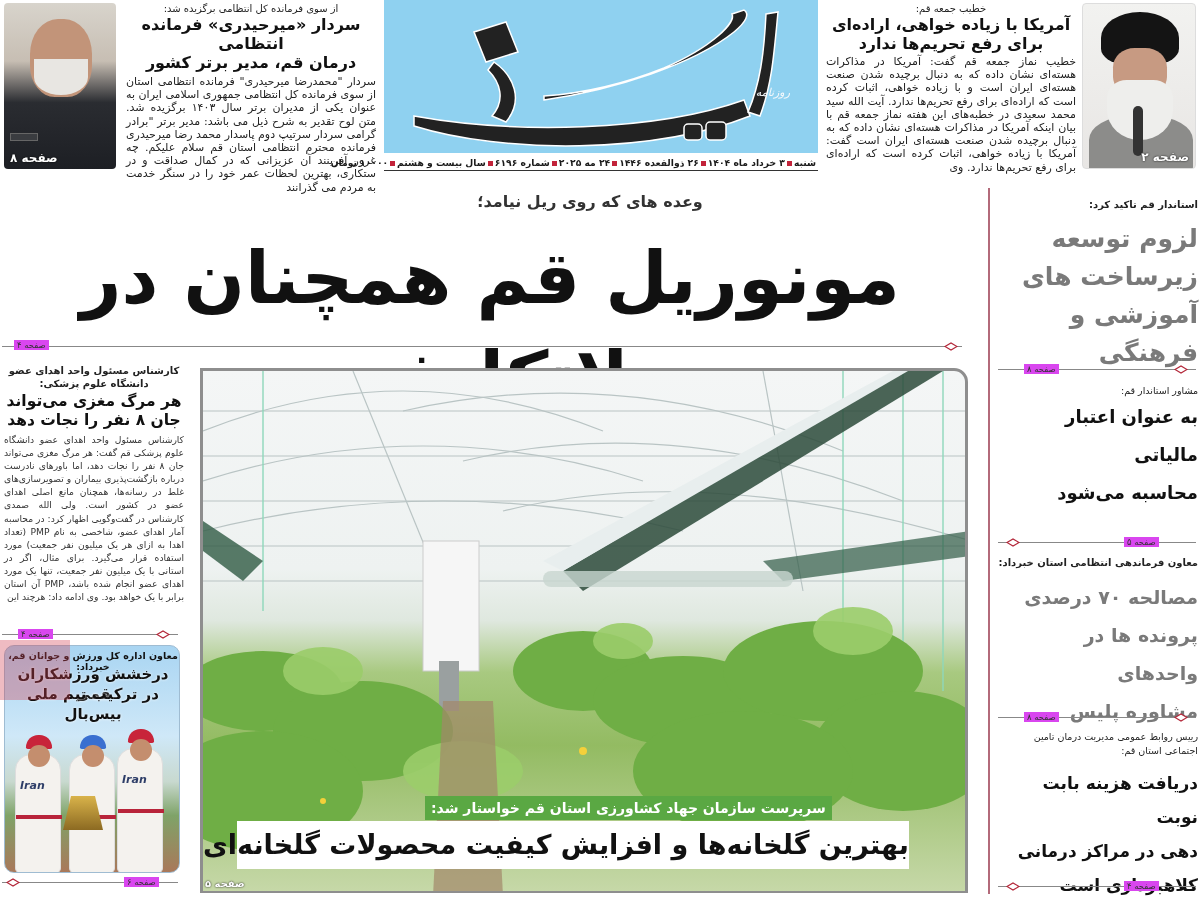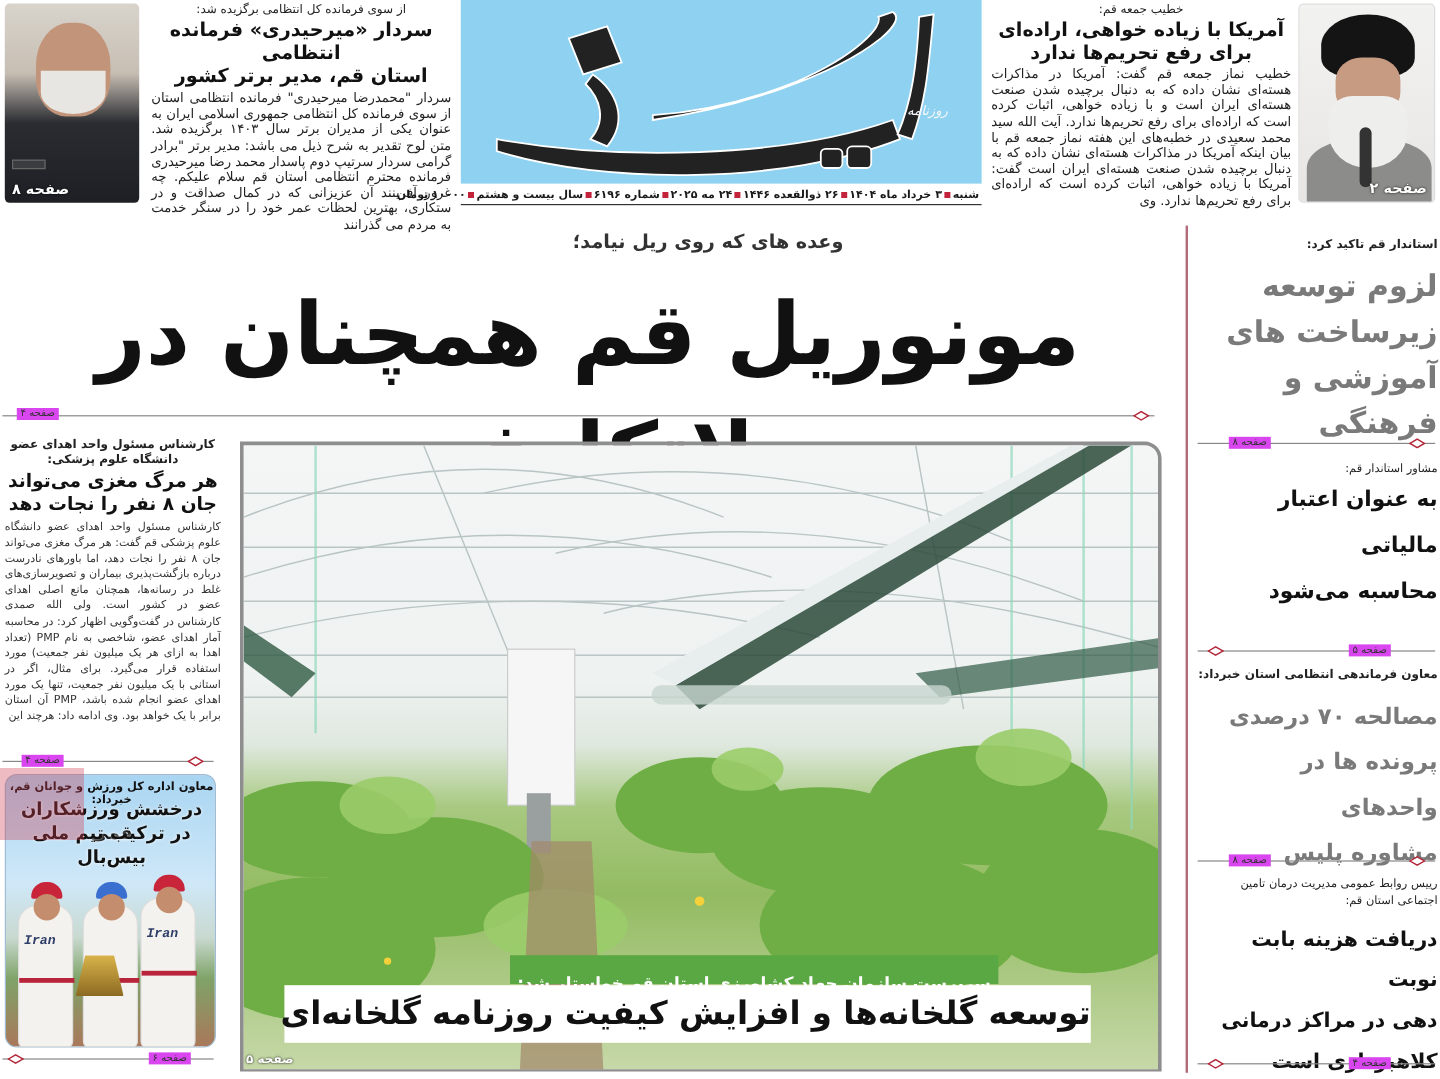--- a/index.html
+++ b/index.html
@@ -62,52 +62,52 @@
   .left-col { position: absolute; left: 0; top: 360px; width: 190px; height: 539px; }
   .lc-text { position: absolute; left: 4px; width: 180px; text-align: center; }
   .lc-kicker { font-size: 10px; font-weight: bold; line-height: 13px; color: #222; }
   .lc-head { font-size: 15.5px; font-weight: bold; line-height: 19px; color: #111; }
   .lc-body { font-size: 9.2px; line-height: 13.1px; text-align: justify; text-align-last: right; color: #333; }
 
   .sports-box { position: absolute; left: 4px; top: 285px; width: 176px; height: 228px; border-radius: 10px; overflow: hidden;
     background: linear-gradient(180deg, #a9d5f2 0%, #cfe8f8 40%, #c8d9cf 60%, #7fa368 75%, #a9785a 100%); border: 1px solid #9fbcd2; }
   .sports-kicker { position: absolute; top: 4px; left: 0; width: 176px; text-align: center; font-size: 9.5px; font-weight: bold; color: #111; }
   .sports-head { position: absolute; top: 18px; left: 0; width: 176px; text-align: center; font-size: 15px; font-weight: bold; color: #111; line-height: 20px; text-shadow: 0 0 3px #fff; }
-  .player { position: absolute; width: 46px; border-radius: 16px 16px 6px 6px; background: #f4f2ee; border: 1px solid #ddd; font-family: Liberation Mono, monospace; }
+  .player { position: absolute; width: 46px; border-radius: 16px 16px 6px 6px; background: #f4f2ee; border: 1px solid #ddd; }
   .player .cap { position: absolute; left: 10px; top: -20px; width: 26px; height: 14px; border-radius: 14px 14px 2px 2px; background: #c8243a; }
   .player .head { position: absolute; left: 12px; top: -10px; width: 22px; height: 22px; border-radius: 50%; background: #c48e6e; }
   .player .logo-t { position: absolute; left: 4px; top: 24px; font-size: 11px; font-style: italic; font-weight: bold; color: #2e3e68; direction: ltr; }
   .player .belt { position: absolute; left: 0; top: 60px; width: 46px; height: 4px; background: #b8243a; }
   .trophy { position: absolute; left: 58px; top: 150px; width: 40px; height: 34px; background: linear-gradient(180deg, #d9b34a 0%, #8c6a22 100%); clip-path: polygon(20% 0, 80% 0, 100% 100%, 0 100%); }
   .watermark { position: absolute; left: 0; top: 640px; width: 70px; height: 60px; background: rgba(210,60,80,0.35); }
 
   
   .main-photo { position: absolute; left: 200px; top: 368px; width: 768px; height: 525px; border-radius: 0 14px 0 0; overflow: hidden; border: 3px solid #8e8e8e; border-bottom-width: 2px;
     background: linear-gradient(180deg, #f4f6f6 0%, #eef2f1 38%, #dfe8df 48%, #a8c980 58%, #93bb62 72%, #c6d8a8 100%); }
   .gh-svg { position: absolute; left: 0; top: 0; }
-  .photo-kicker { position: absolute; left: 222px; top: 425px; height: 24px; padding: 12px 6px; background: #5aa843; color: #fff; font-size: 14px; font-weight: bold; line-height: 24px; white-space: nowrap; }
+  .photo-kicker { position: absolute; left: 222px; top: 425px; height: 24px; padding: 0 6px; background: #5aa843; color: #fff; font-size: 14px; font-weight: bold; line-height: 24px; white-space: nowrap; }
   .photo-head { position: absolute; left: 34px; top: 450px; width: 672px; height: 48px; background: #ffffff; color: #111; font-size: 27px; font-weight: bold; line-height: 48px; text-align: center; white-space: nowrap; }
   .photo-page { position: absolute; left: 0px; bottom: 2px; font-size: 10px; font-weight: bold; color: #fff; text-shadow: 0 0 2px #000; padding-left: 2px; }
 </style>
 </head>
 <body>
 
 <div class="top-strip">
 
   <div class="story-left">
     <div class="photo-left">
       <div class="face"></div>
       <div class="beard"></div>
       <div class="badge"></div>
       <span class="photo-caption">صفحه ۸</span>
     </div>
     <div class="story-text">
       <div class="kicker-sm">از سوی فرمانده کل انتظامی برگزیده شد:</div>
       <div class="head-md">سردار «میرحیدری» فرمانده انتظامی</div>
-      <div class="head-md">استان قم، مدیر برتر کشور</div>
+      <div class="head-md">درمان قم، مدیر برتر کشور</div>
       <div class="body-sm" style="margin-top:3px;">سردار "محمدرضا میرحیدری" فرمانده انتظامی استان از سوی فرمانده کل انتظامی جمهوری اسلامی ایران به عنوان یکی از مدیران برتر سال ۱۴۰۳ برگزیده شد. متن لوح تقدیر به شرح ذیل می باشد: مدیر برتر "برادر گرامی سردار سرتیپ دوم پاسدار محمد رضا میرحیدری فرمانده محترم انتظامی استان قم سلام علیکم. چه غرور آفرینند آن عزیزانی که در کمال صداقت و در ستکاری، بهترین لحظات عمر خود را در سنگر خدمت به مردم می گذرانند</div>
     </div>
   </div>
 
   <div class="masthead">
     <div class="masthead-bg">
       <svg class="logo-svg" width="414" height="145" viewBox="0 0 414 145">
         <path d="M20 112 C 120 130, 260 128, 350 96 L 356 112 C 260 150, 110 150, 20 122 Z" fill="#222" stroke="#fff" stroke-width="1.5"></path>
         <path d="M80 28 L 112 18 L 124 48 L 92 58 Z" fill="#222" stroke="#fff" stroke-width="1.5"></path>
         <path d="M100 58 C 120 72, 130 96, 112 118 L 98 112 C 112 96, 106 78, 94 66 Z" fill="#222" stroke="#fff" stroke-width="1.5"></path>
@@ -293,17 +293,17 @@
     </g>
     <path d="M240 330 L 290 330 L 300 525 L 230 525 Z" fill="#a2886a" opacity="0.7"></path>
     <g fill="#f4d03a">
       <circle cx="170" cy="480" r="4"></circle>
         <circle cx="380" cy="380" r="4"></circle>
         <circle cx="580" cy="470" r="4"></circle>
         <circle cx="120" cy="430" r="3"></circle>
     </g>
   </svg>
   <div class="photo-kicker">سرپرست سازمان جهاد کشاورزی استان قم خواستار شد:</div>
-  <div class="photo-head">توسعه گلخانه‌ها و افزایش کیفیت روزنامه گلخانه‌ای</div>
+  <div class="photo-head">بهترین گلخانه‌ها و افزایش کیفیت محصولات گلخانه‌ای</div>
   <span class="photo-page">صفحه ۵</span>
 </div>
 
 <div class="watermark"></div>
 
 </body></html>

